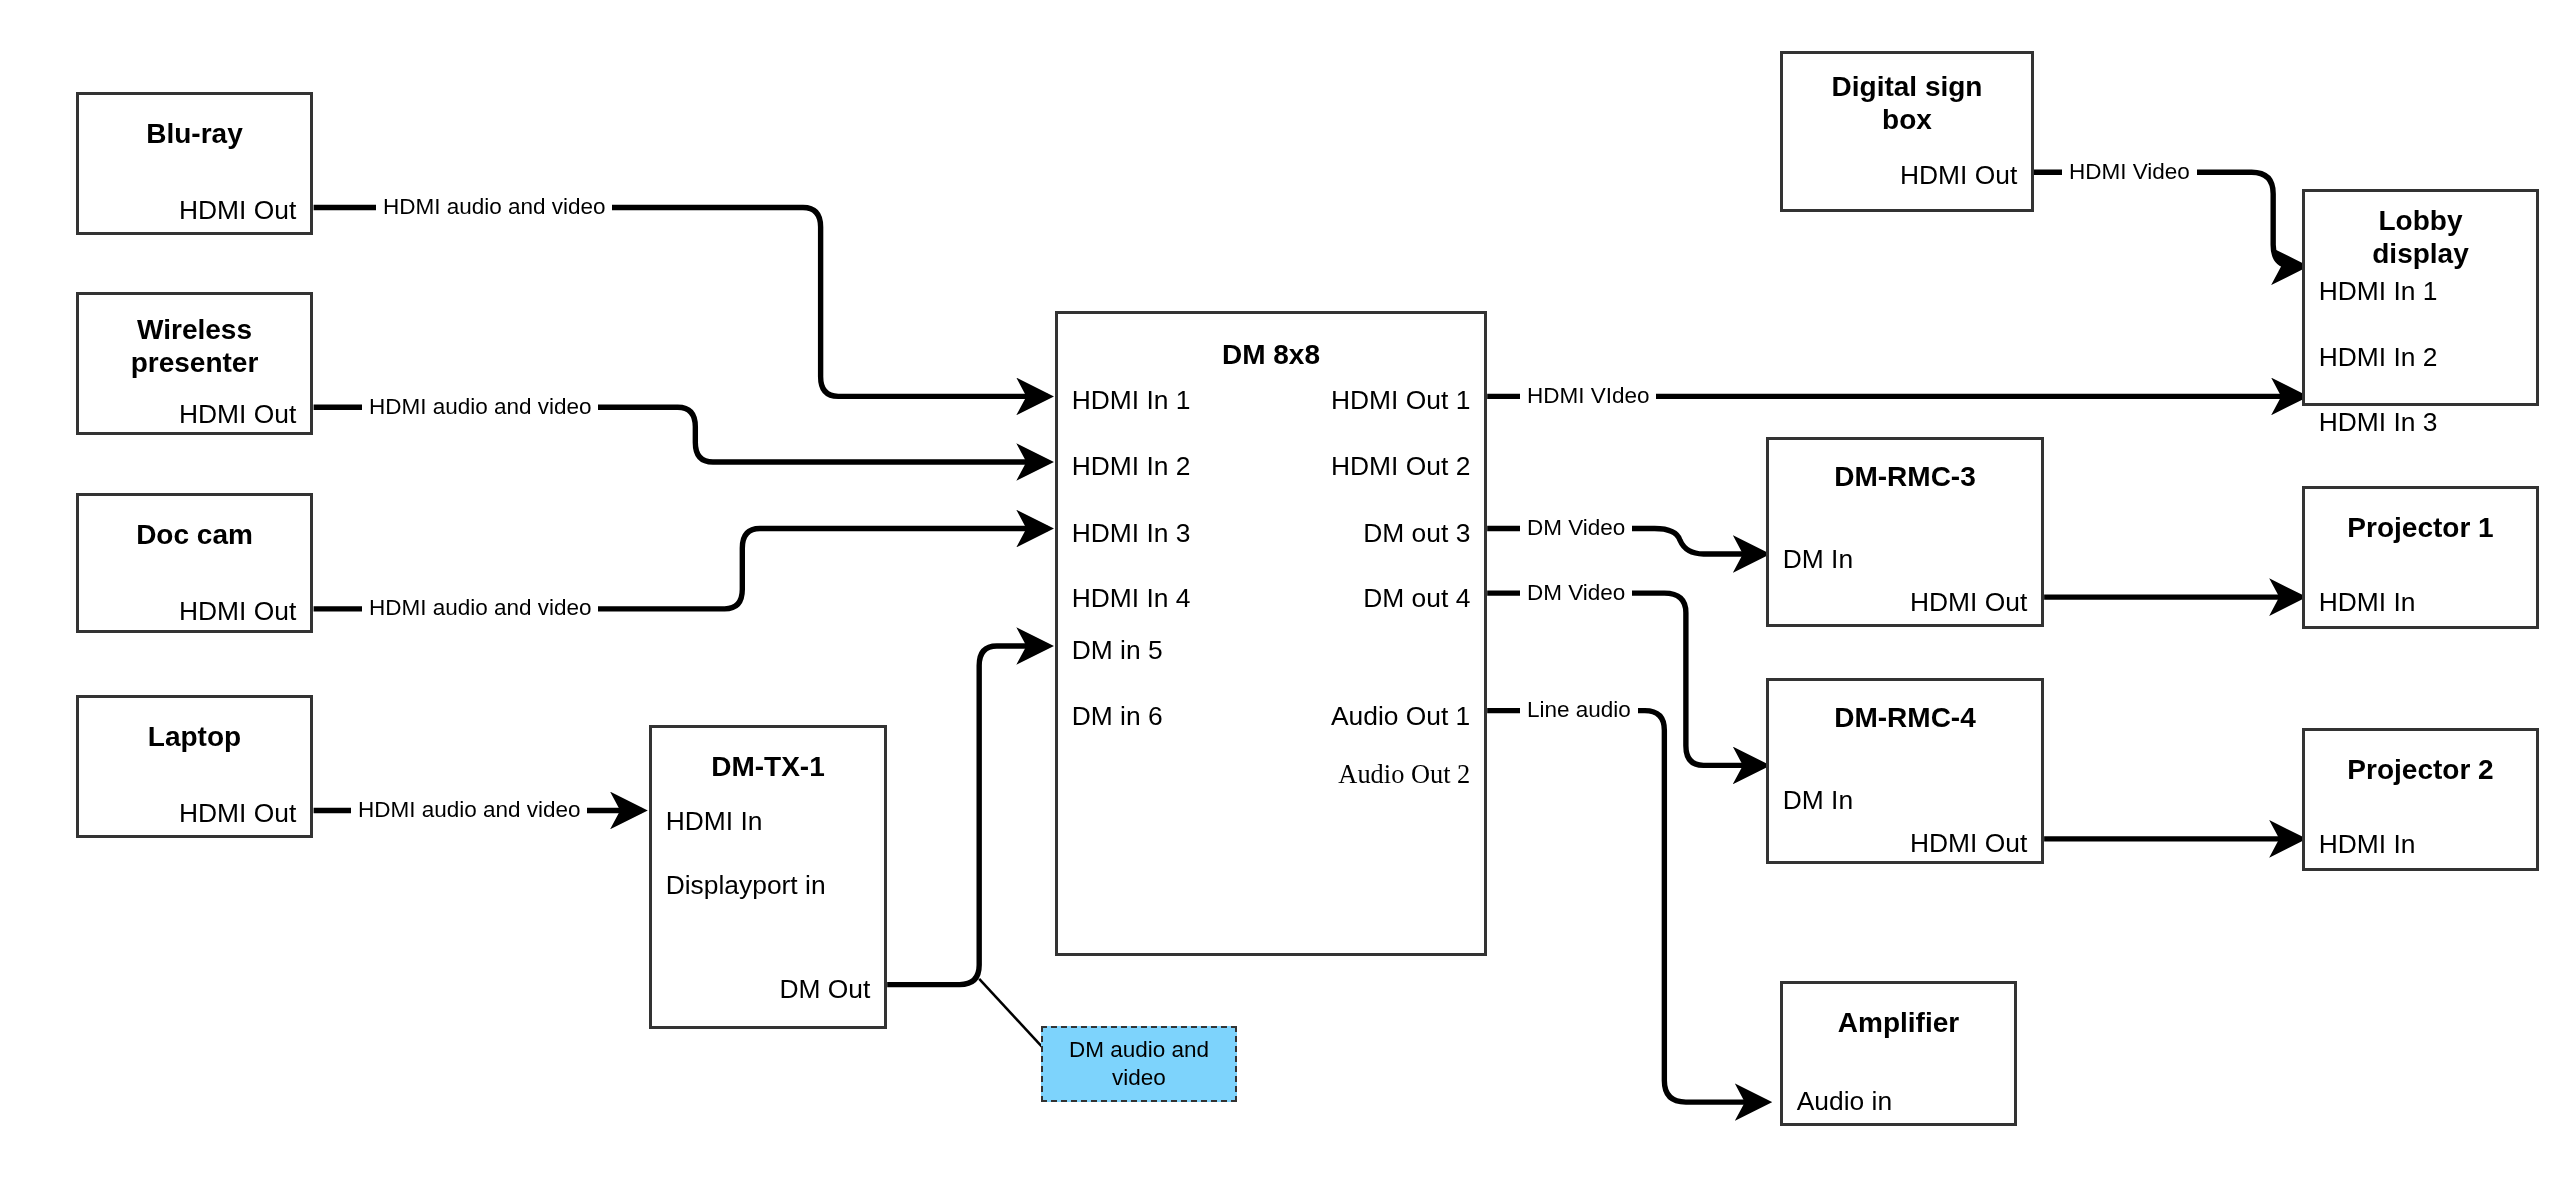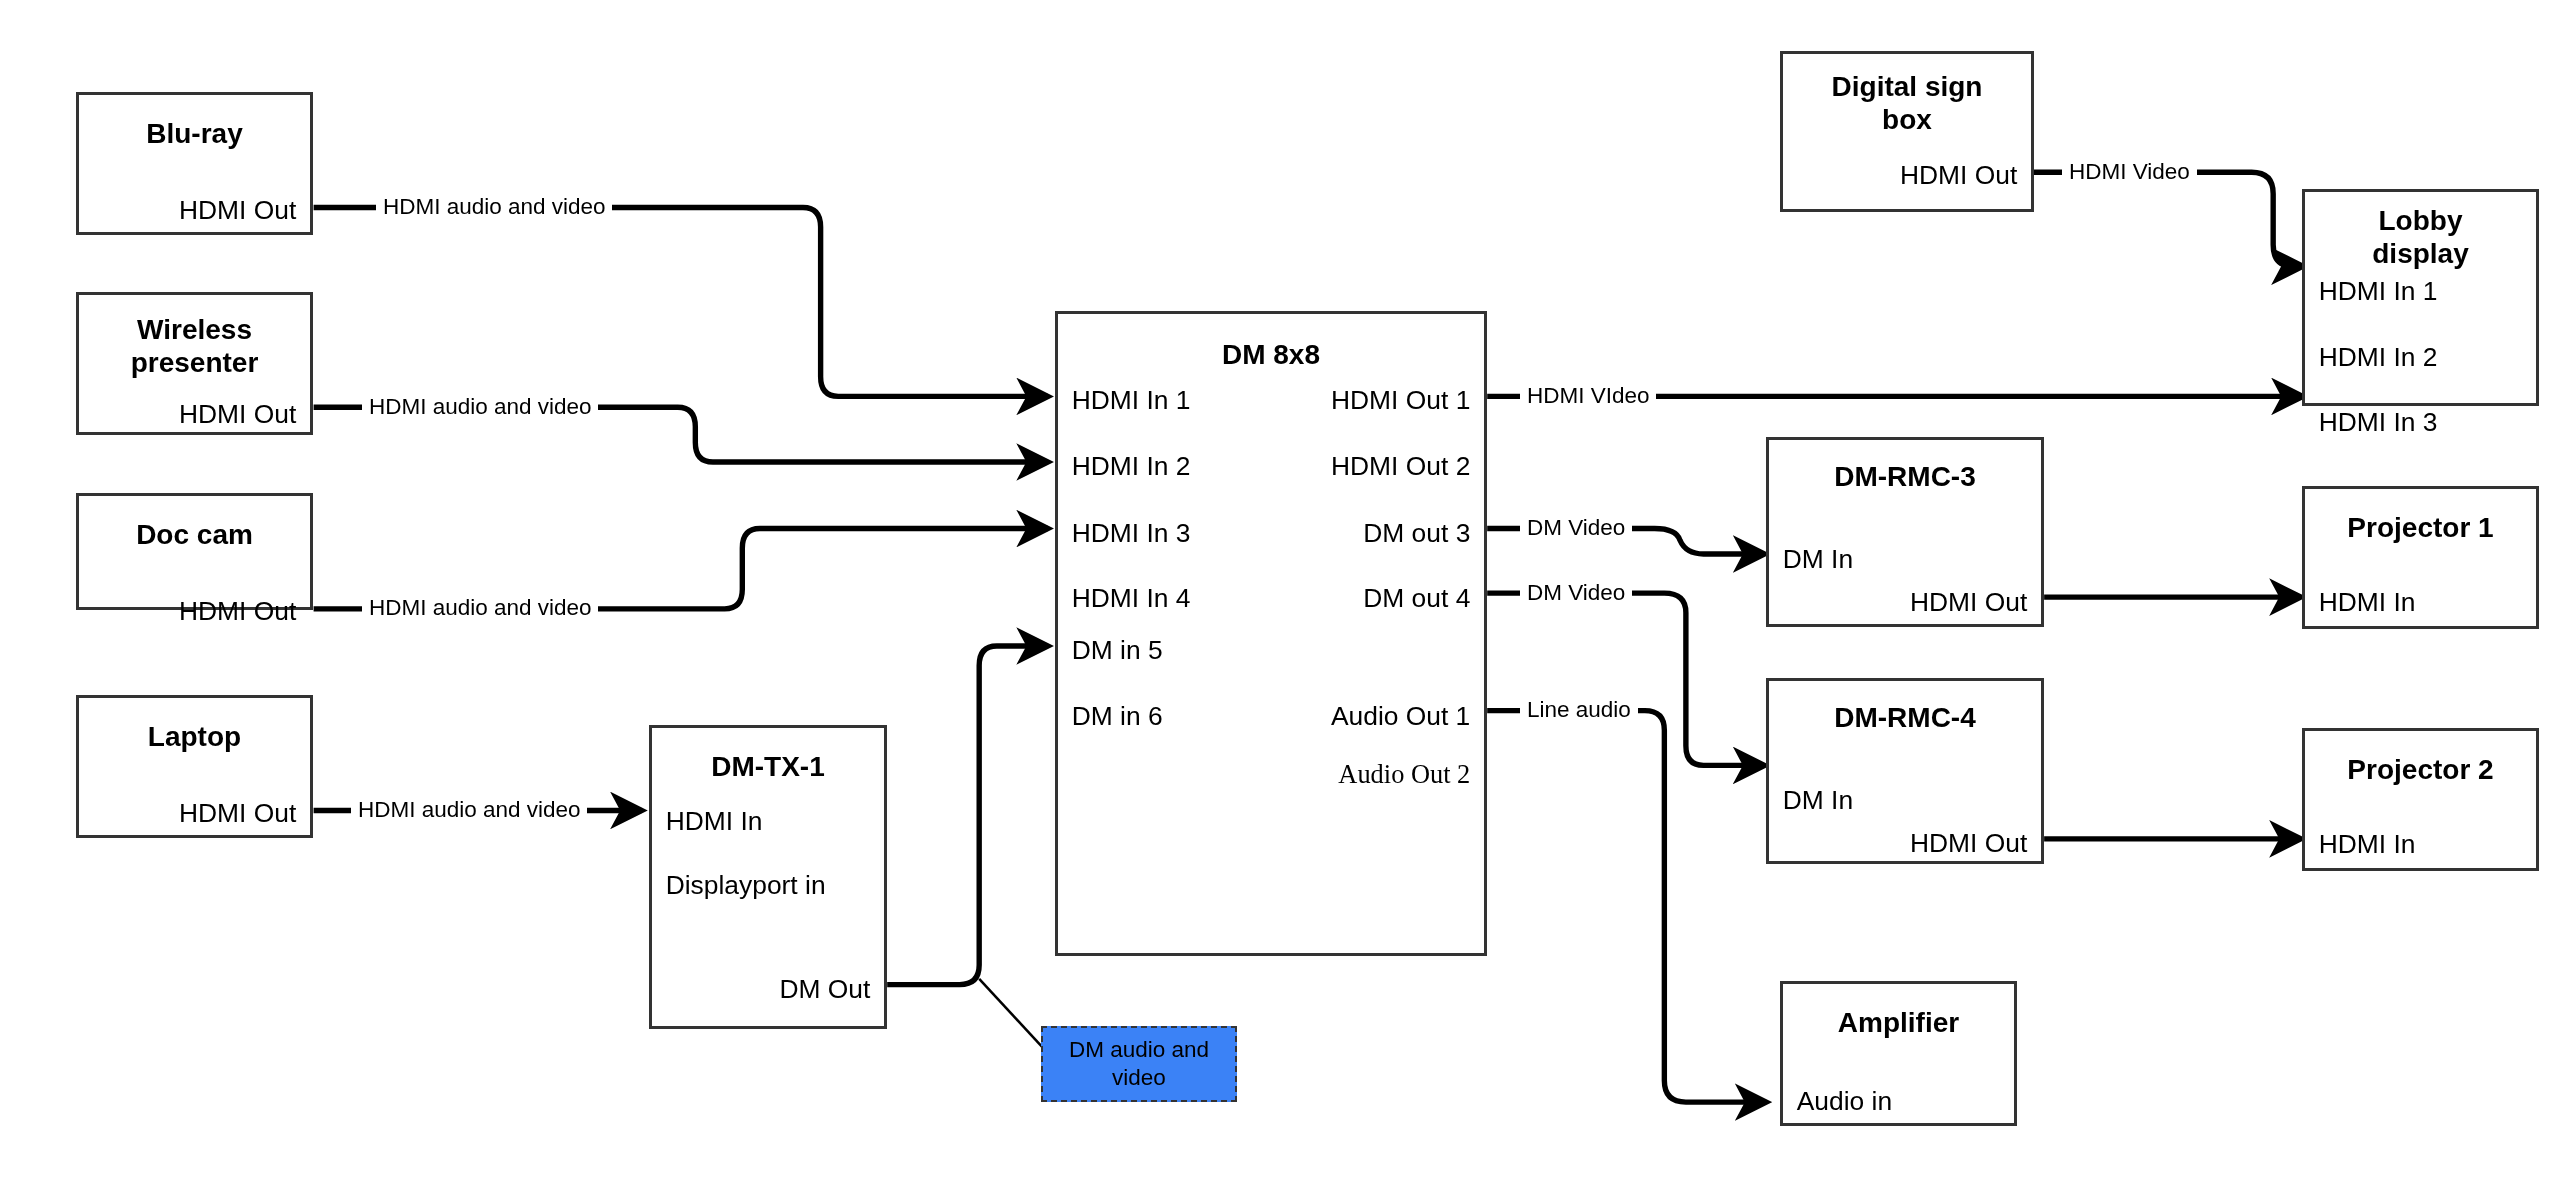--- a/index.html
+++ b/index.html
@@ -56,21 +56,21 @@
     white-space: nowrap;
     background: #ffffff;
     padding: 0 6.9px;
     line-height: 1;
     z-index: 3;
   }
   .callout {
     position: absolute;
     box-sizing: border-box;
     border: 2.9px dashed #333333;
-    background: #3b82f6;
+    background: #7dd3fc;
     z-index: 2;
     display: flex;
     align-items: center;
     justify-content: center;
     text-align: center;
     font-size: 22.5px;
     color: #000000;
     line-height: 1.25;
     padding: 0 7.8px;
   }
@@ -120,21 +120,21 @@
   <div class="node" style="left:76px; top:92px; width:237px; height:143px;">
     <div class="node-title" style="top:21.5px;">Blu-ray</div>
     <div class="port left" style="right:13.7px; top:102px; text-align:right; left:0;">HDMI Out</div>
   </div>
 
   <div class="node" style="left:76px; top:292px; width:237px; height:143px;">
     <div class="node-title" style="top:17.6px; padding:0 35px;">Wireless presenter</div>
     <div class="port left" style="right:13.7px; top:106px; text-align:right; left:0;">HDMI Out</div>
   </div>
 
-  <div class="node" style="left:76px; top:493px; width:237px; height:117px;">
+  <div class="node" style="left:76px; top:493px; width:237px; height:140px;">
     <div class="node-title" style="top:21.5px;">Doc cam</div>
     <div class="port left" style="right:13.7px; top:102px; text-align:right; left:0;">HDMI Out</div>
   </div>
 
   <div class="node" style="left:76px; top:695px; width:237px; height:143px;padding-left:18px;">
     <div class="node-title" style="top:21.5px;">Laptop</div>
     <div class="port left" style="right:13.7px; top:102px; text-align:right; left:0;">HDMI Out</div>
   </div>
 
   <div class="node" style="left:649px; top:725px; width:238px; height:304px;">

